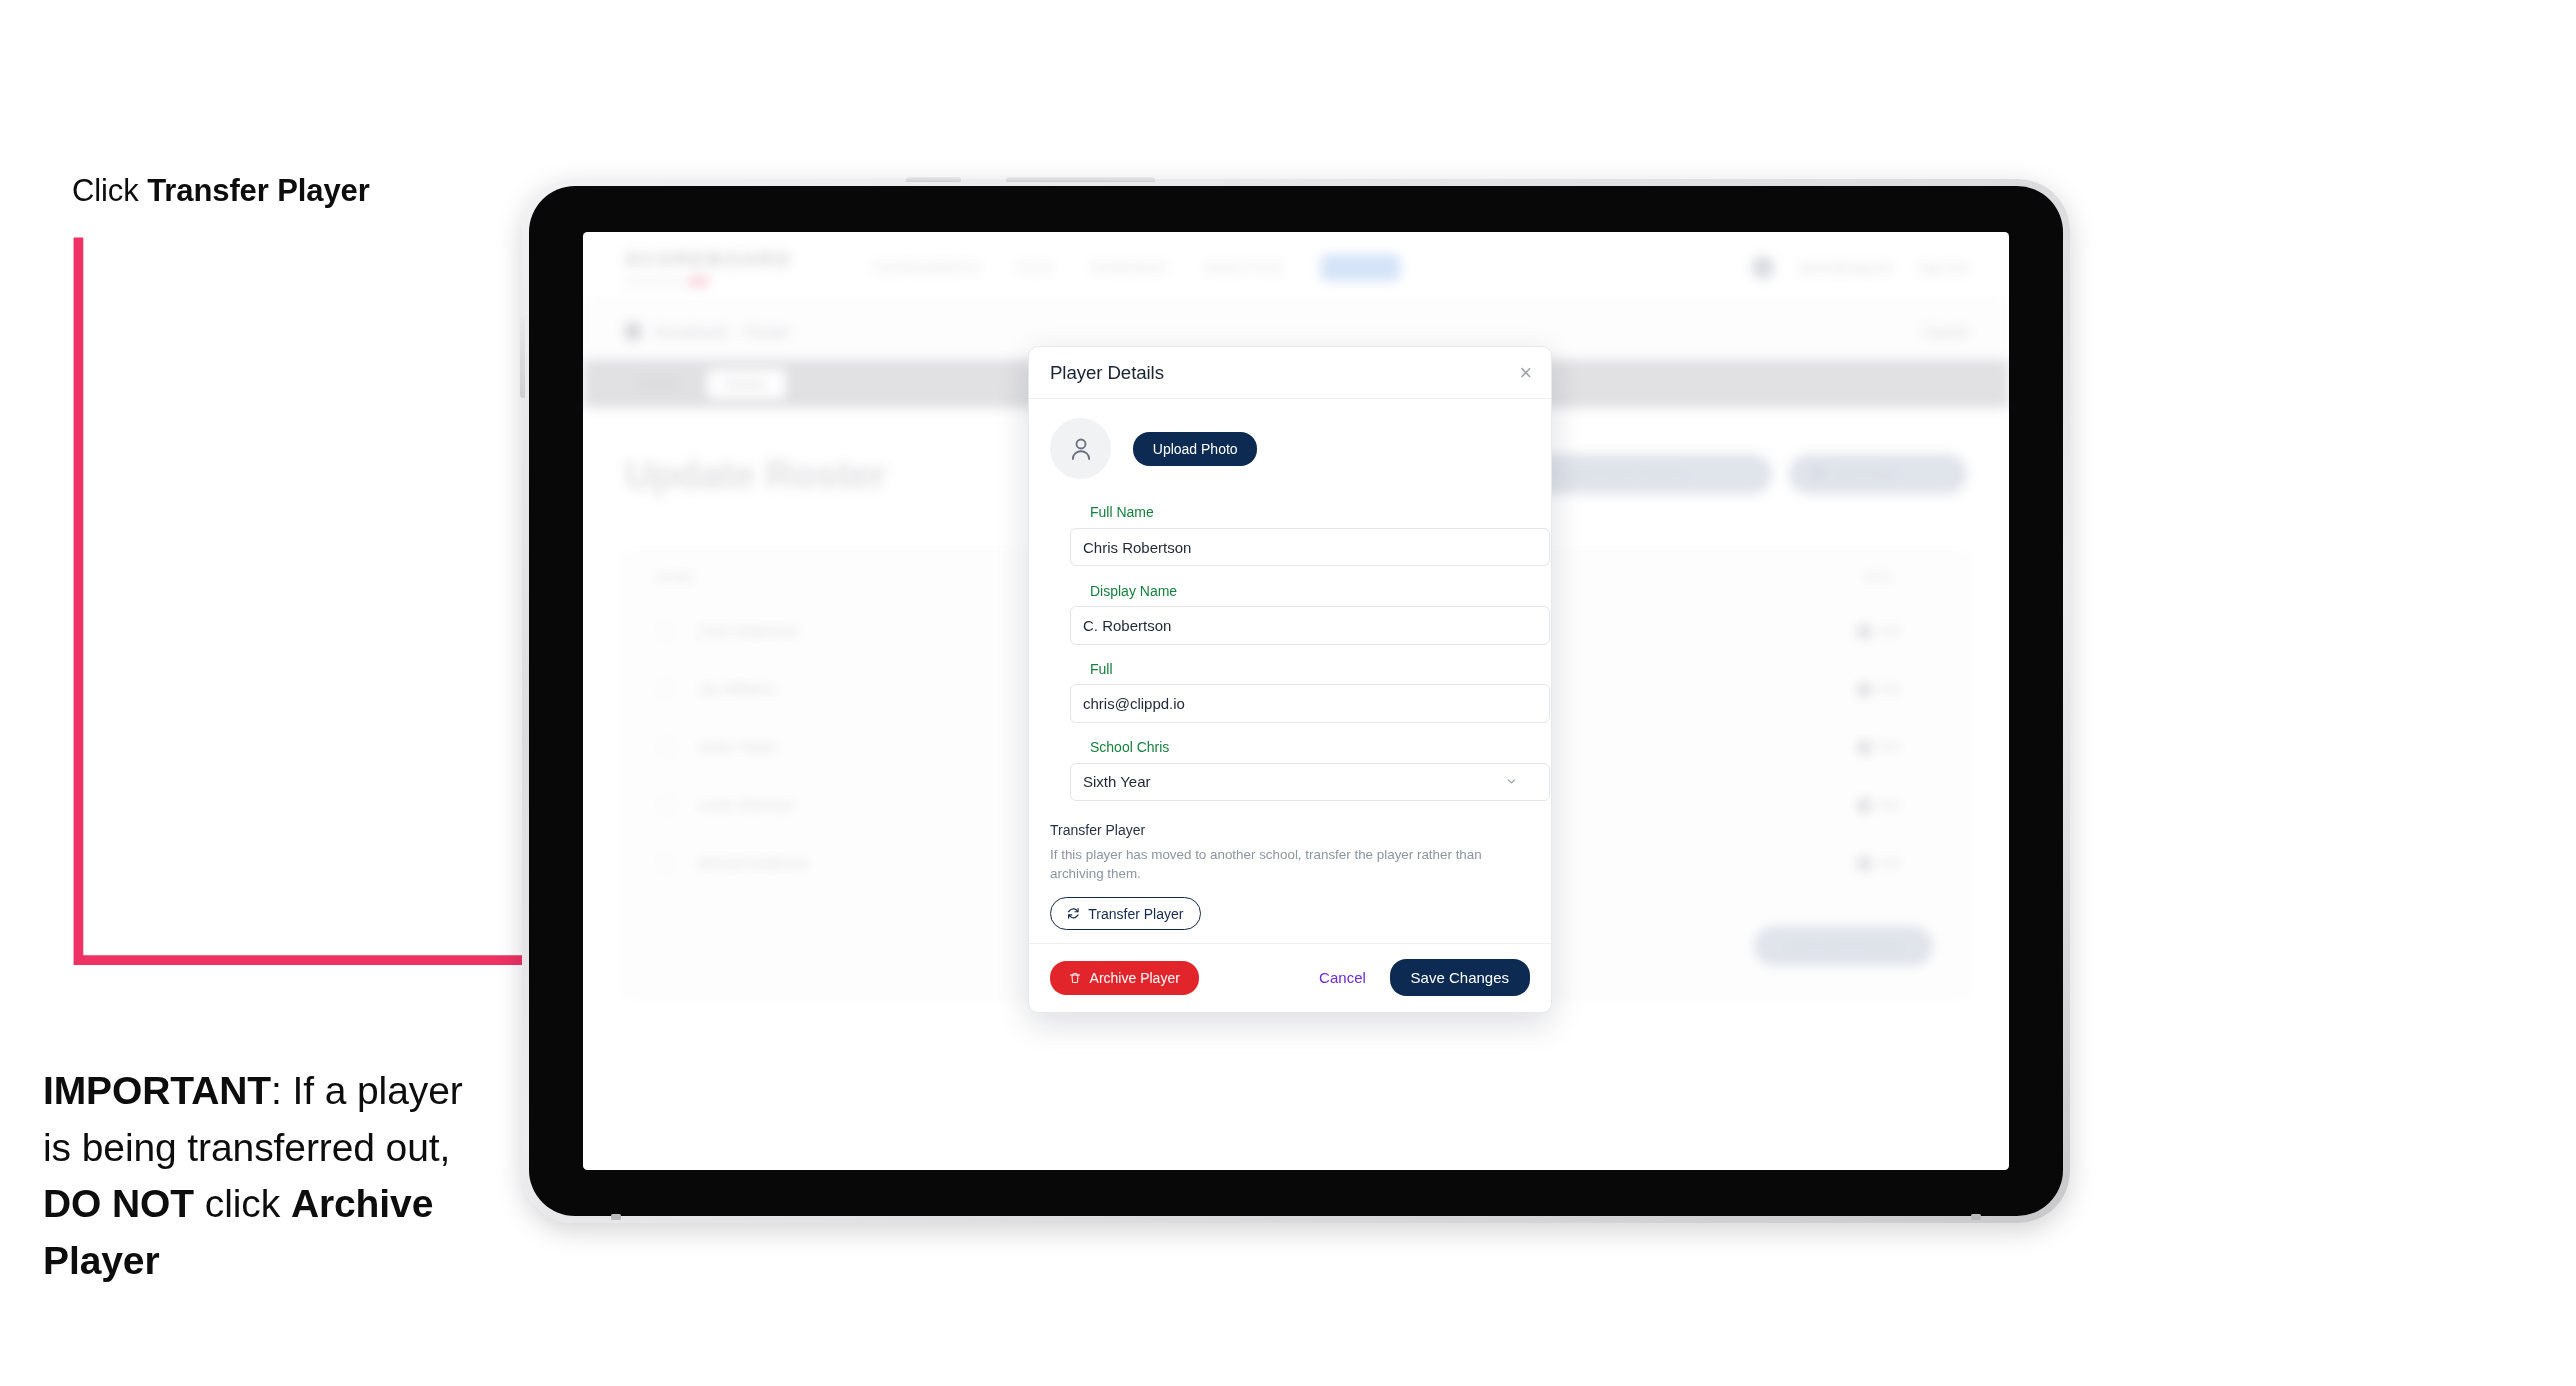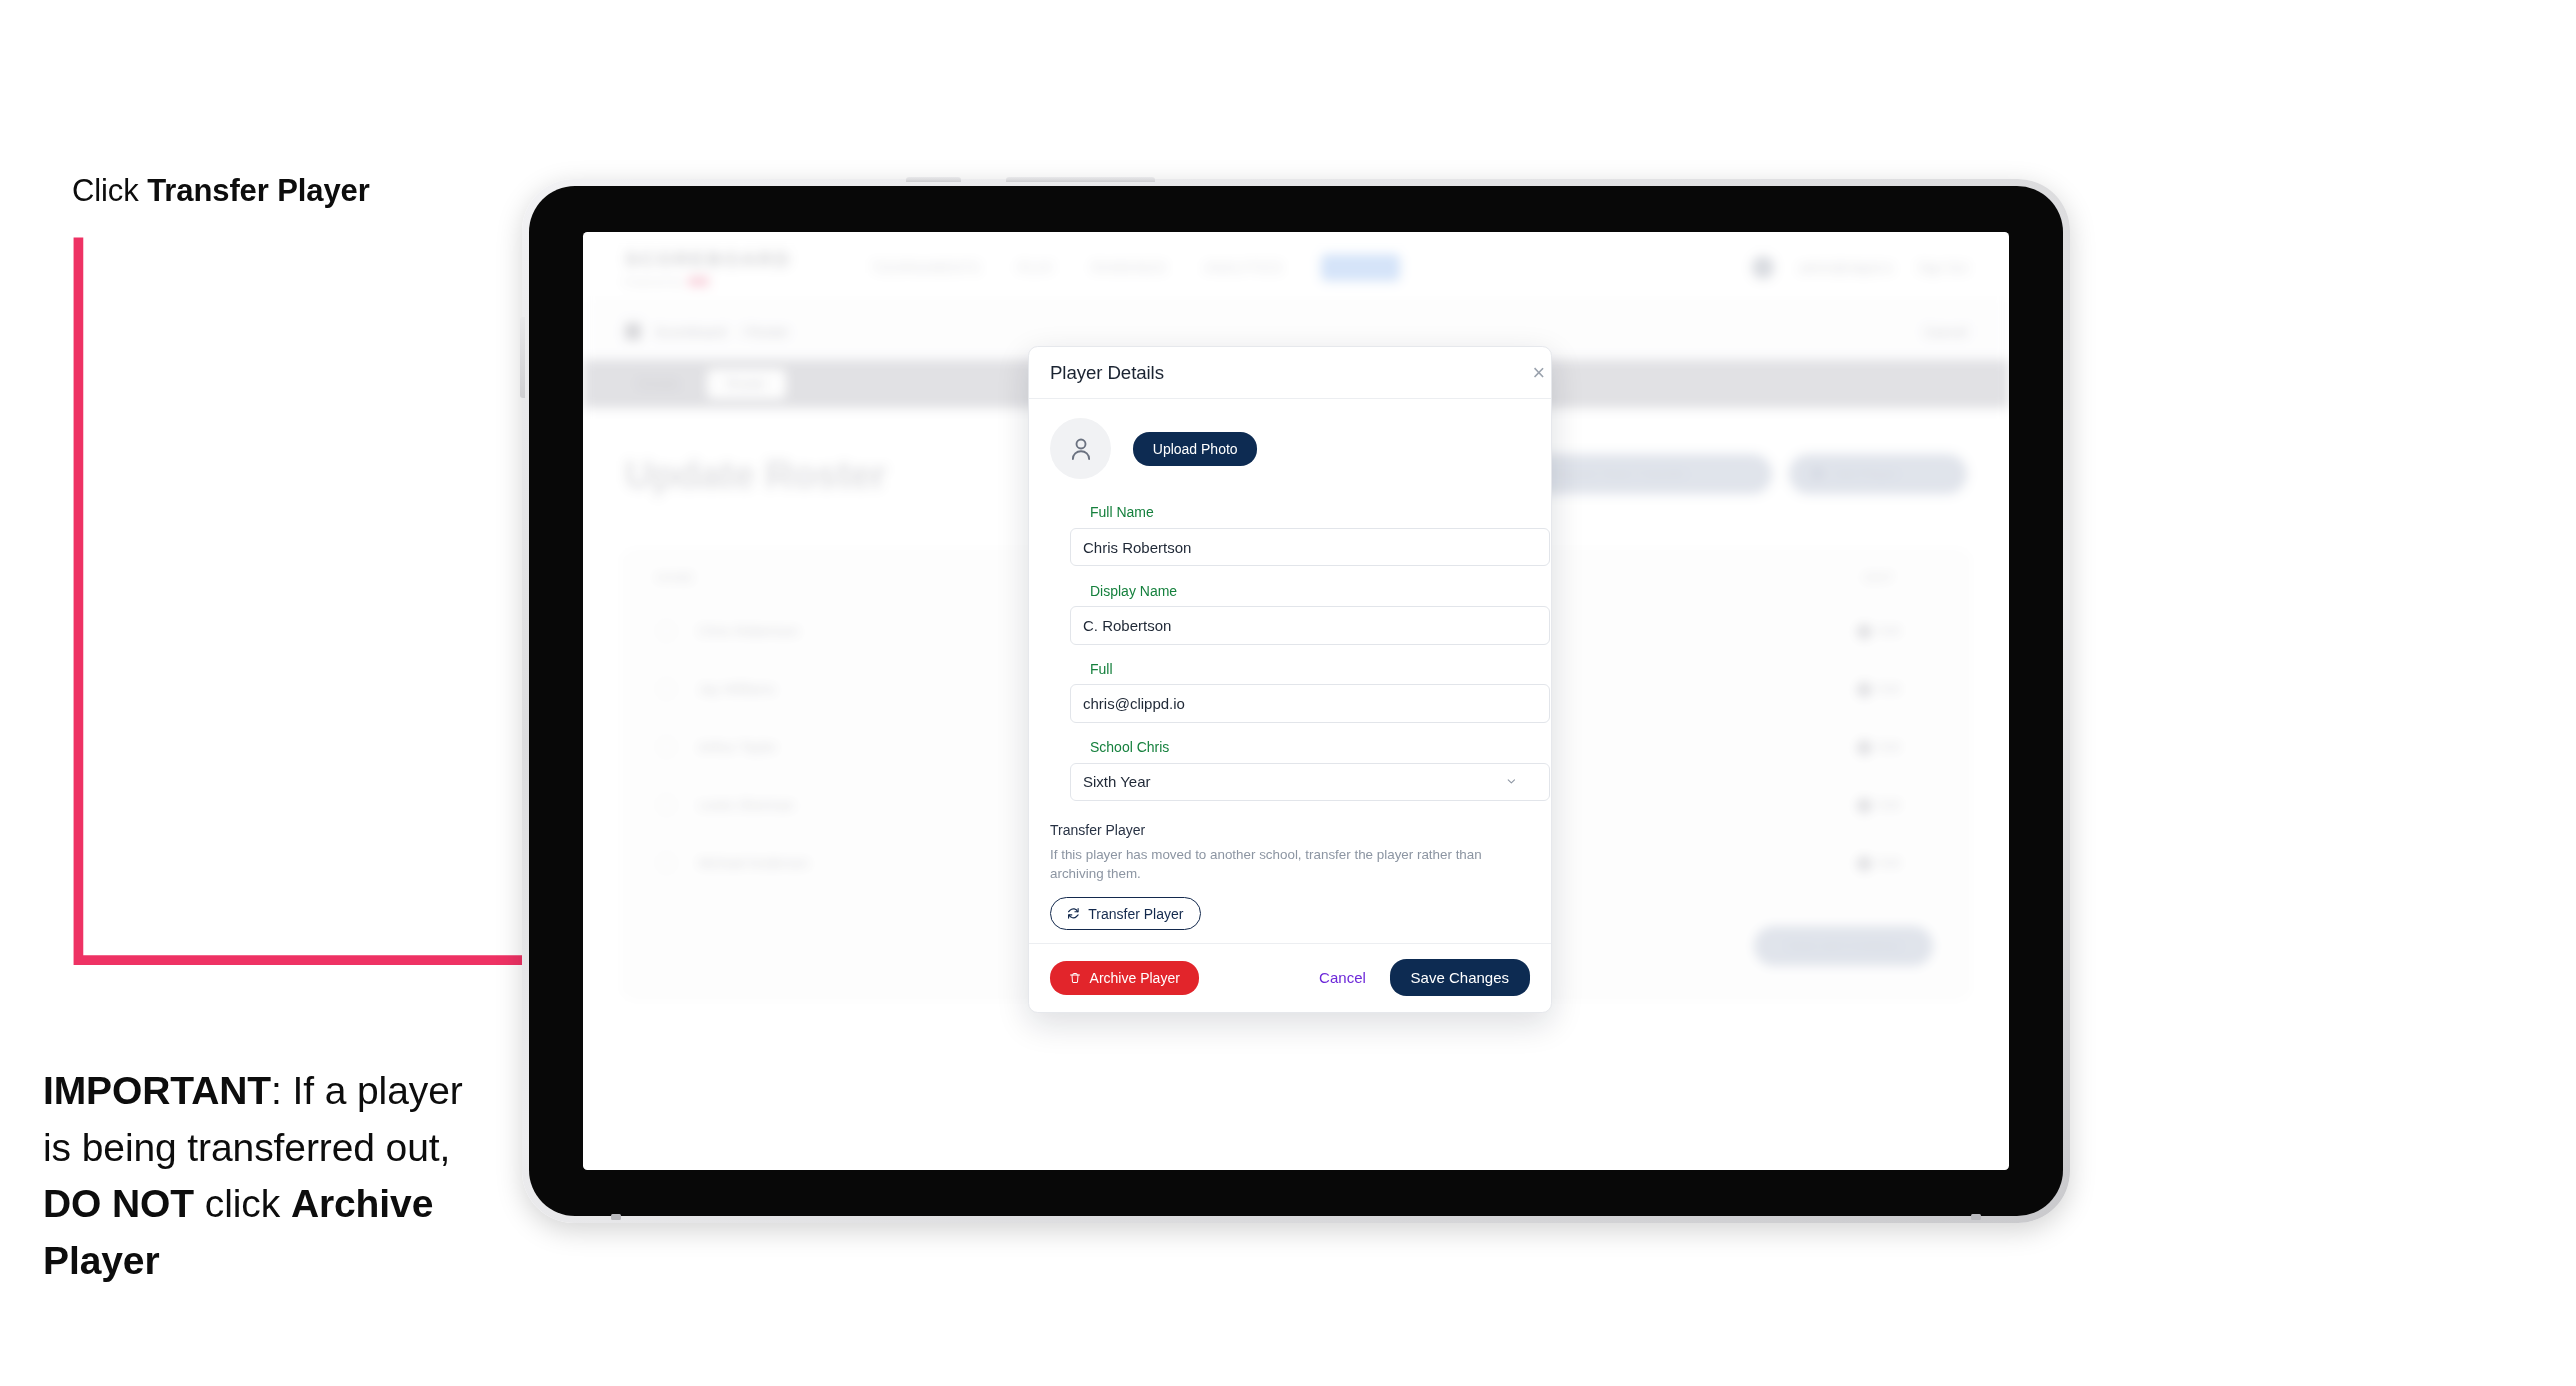--- a/index.html
+++ b/index.html
@@ -163,21 +163,21 @@
     top: 346px;
     width: 522px;
     background: #ffffff;
     border: 0.7px solid #e6e8ec;
     border-radius: 9.7px;
     box-shadow: 0 10.4px 33px rgba(16,24,40,0.14);
     overflow: hidden;
   }
   .modal-header {
     display:flex; align-items:center; justify-content:space-between;
-    padding: 15px 6px 14px 21px;
+    padding: 15px 19px 14px 21px;
     border-bottom: 0.7px solid #eceef1;
   }
   .modal-title { font-size: 18.7px; color: #1b2432; letter-spacing: -0.1px; }
   .modal-close { font-size: 21.6px; color: #9aa2ad; line-height: 1; cursor:pointer; background:none;border:none;padding:0; font-family:inherit;}
 
   .modal-body { padding: 19.4px 21px 13.4px 21px; }
   .photo-row { display:flex; align-items:center; gap: 22.4px; margin-bottom: 25px; }
   .avatar {
     width: 61px; height: 61px; border-radius:50%;
     background:#f1f2f4; display:flex; align-items:center; justify-content:center;

